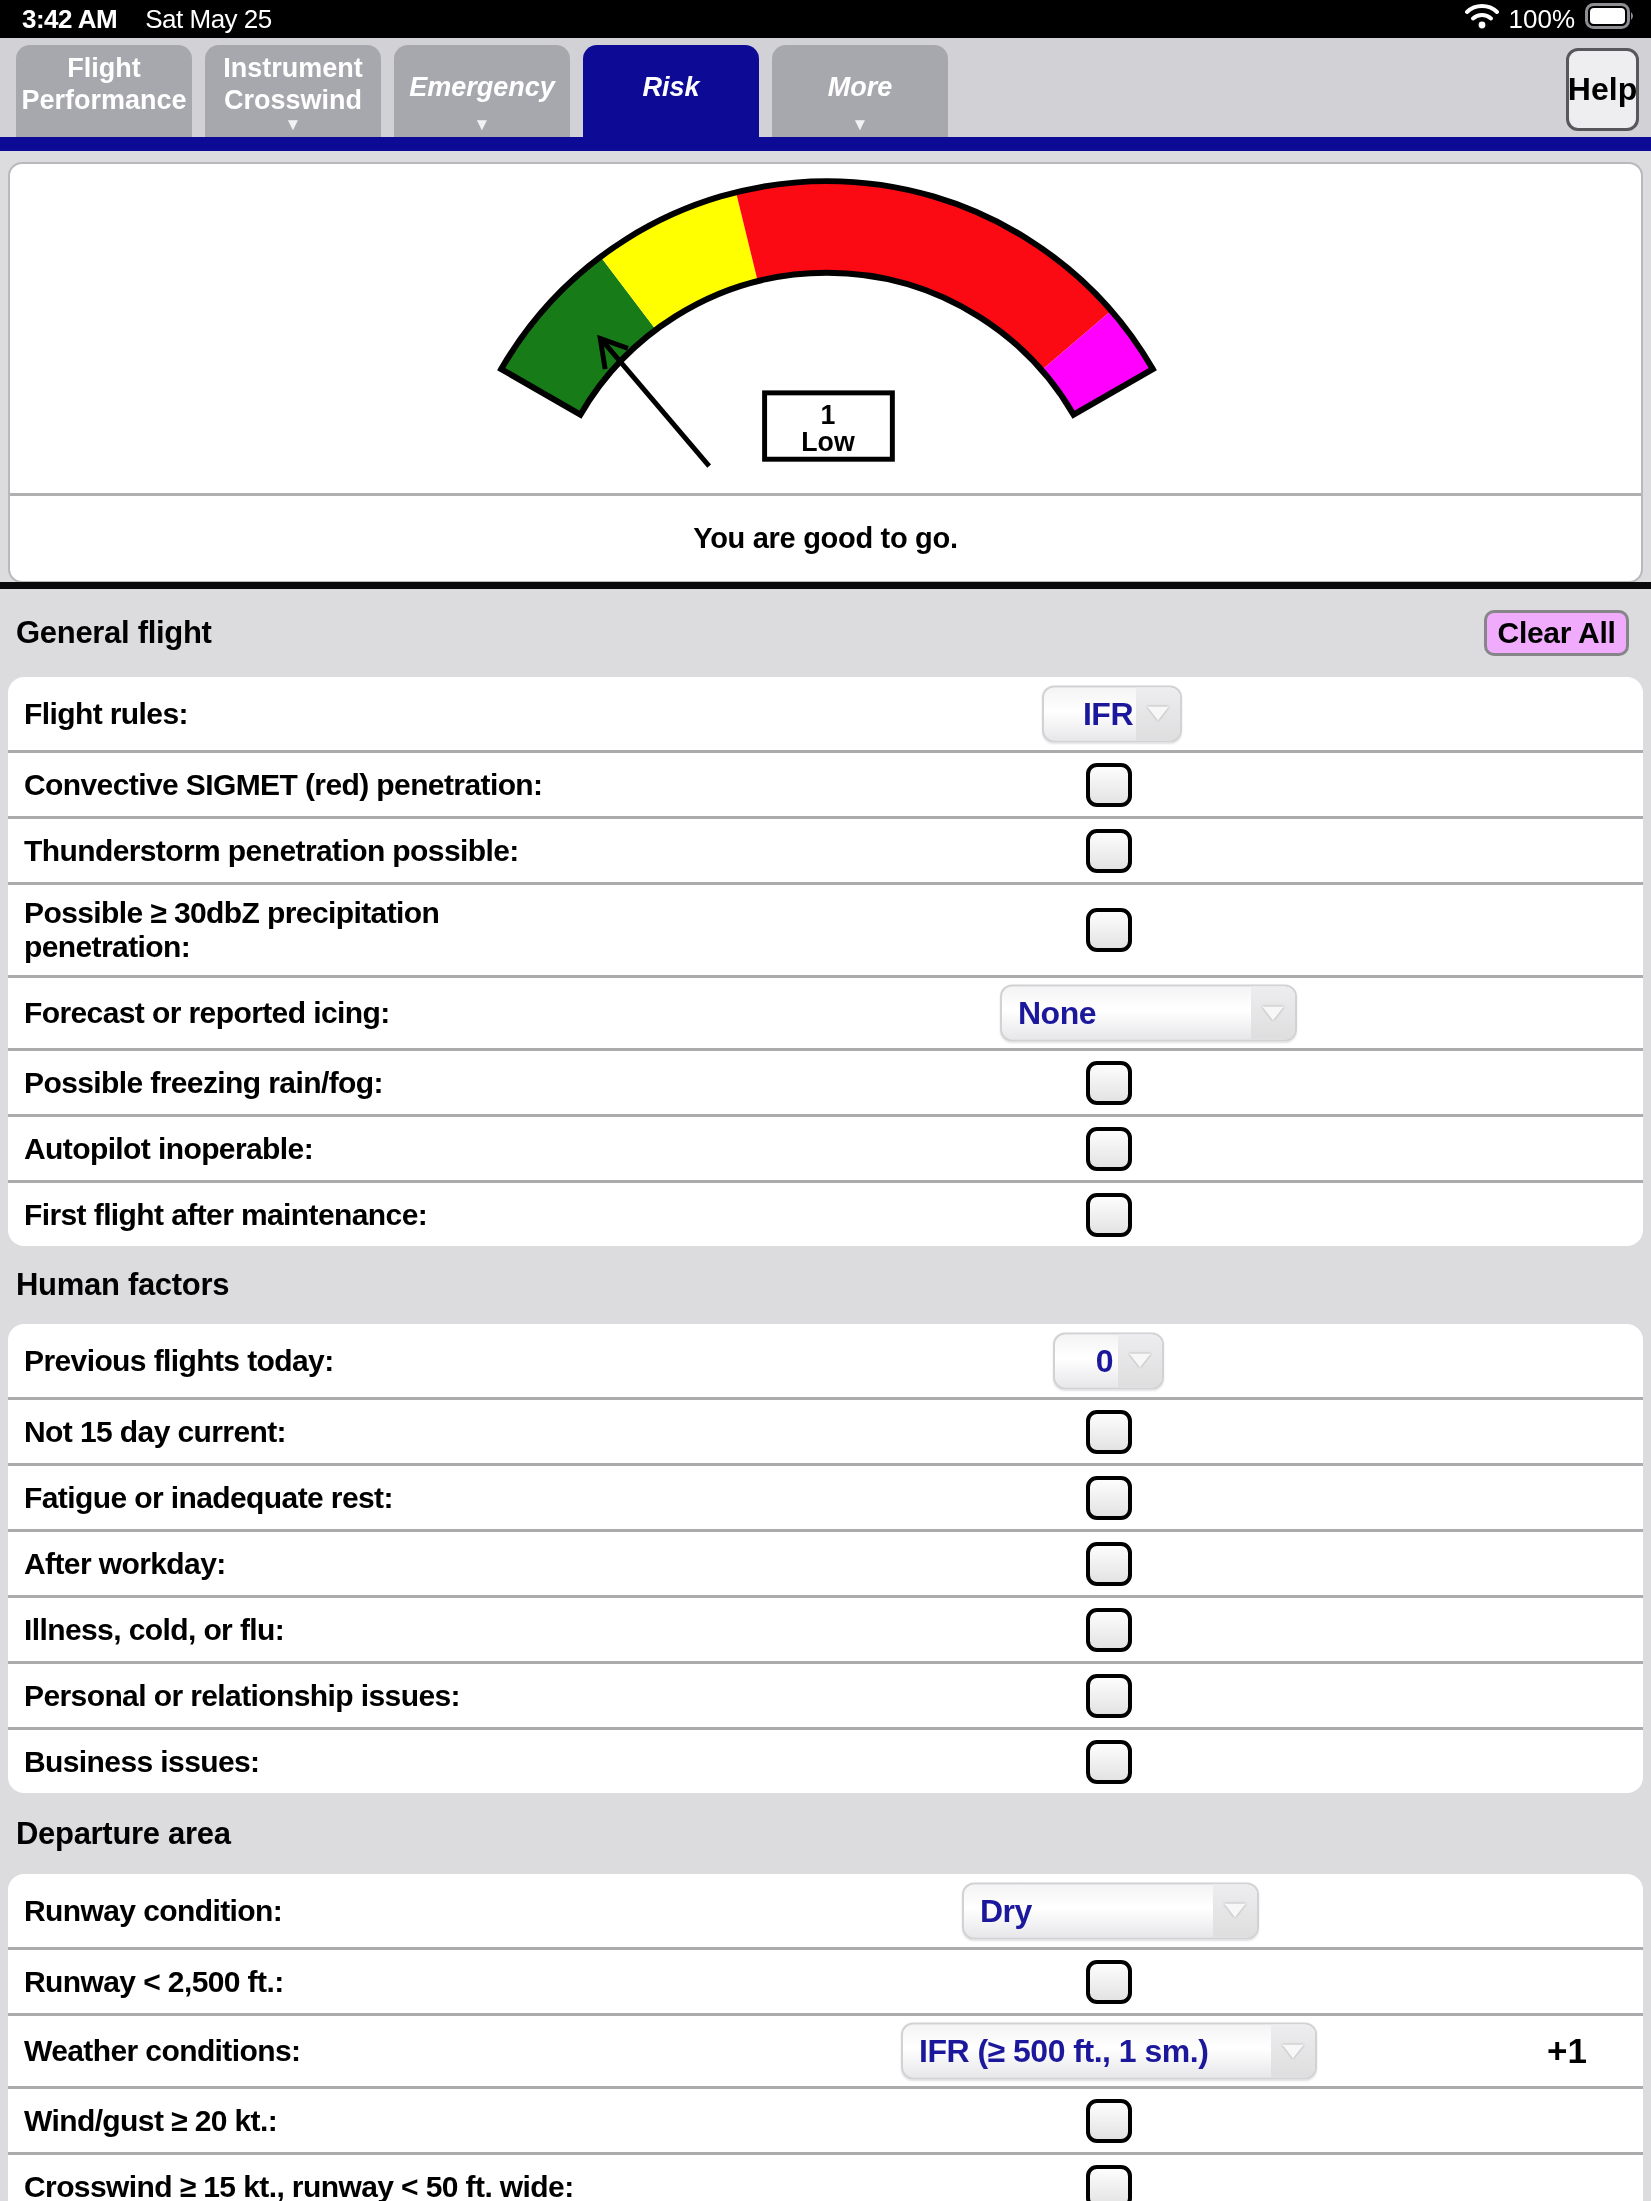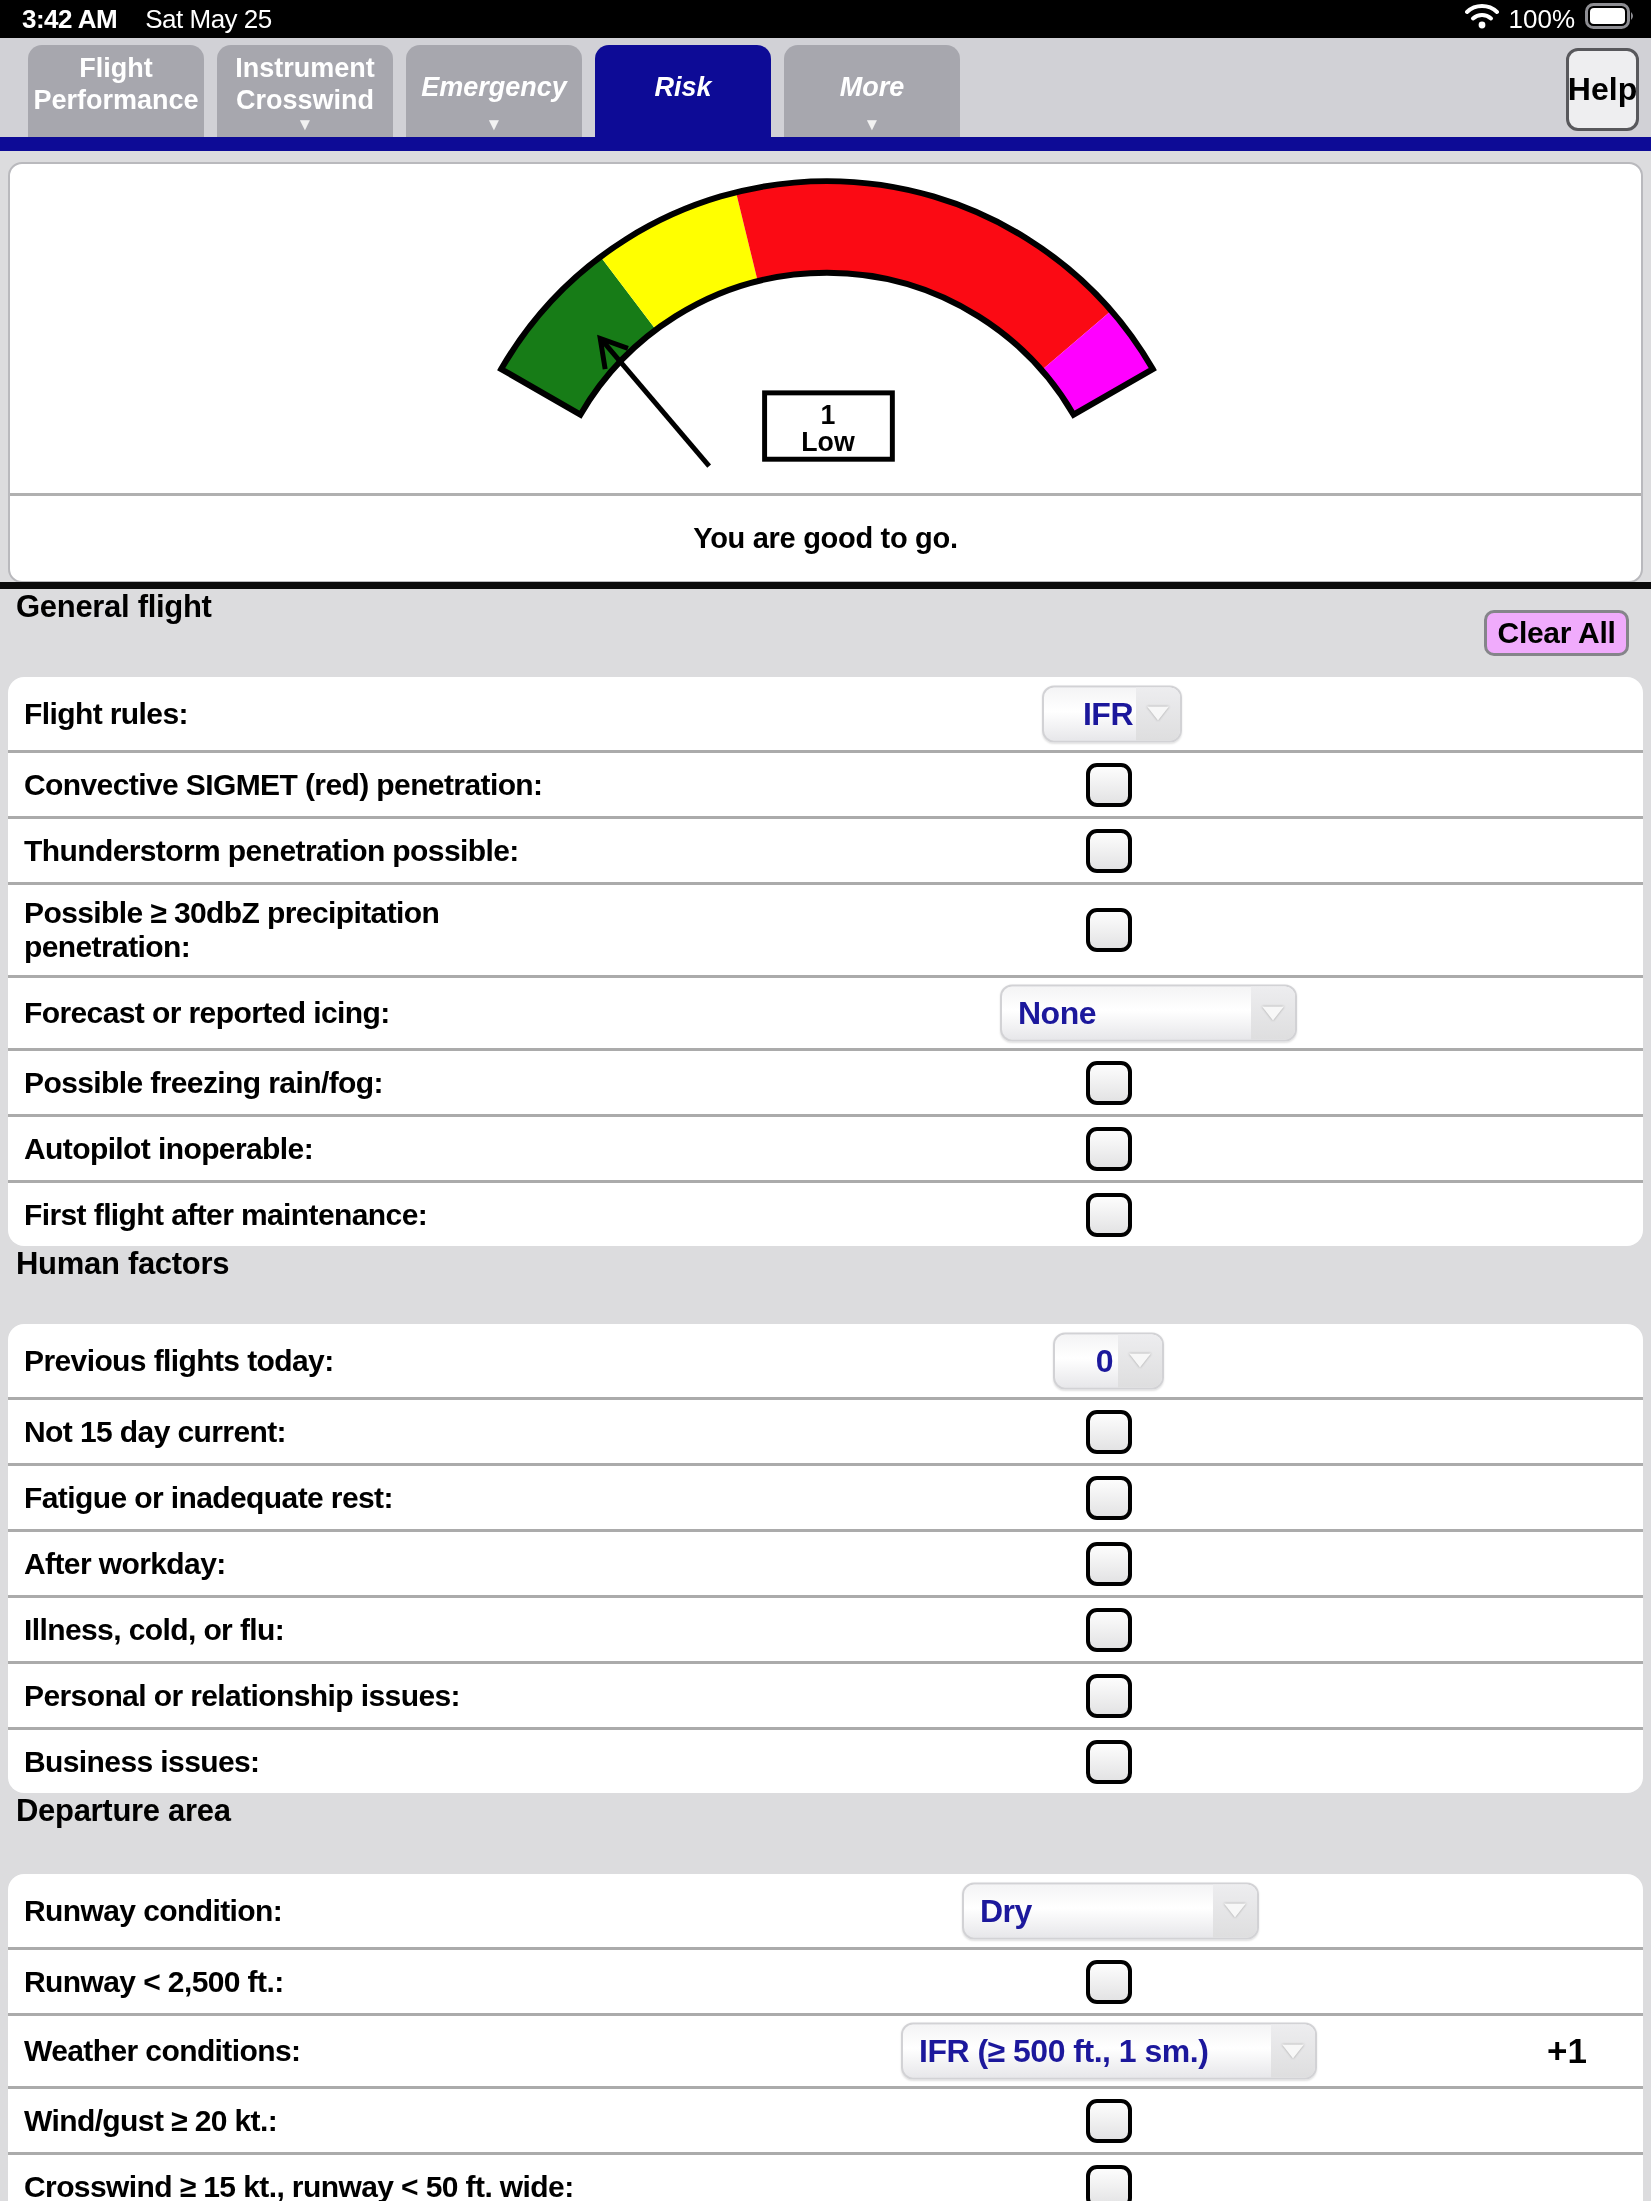--- a/index.html
+++ b/index.html
@@ -9,21 +9,21 @@
   
   .status-bar { height:38px; background:#000; color:#fff; display:flex;
                 align-items:center; padding:0 16px 0 22px; font-size:26px; }
   .sb-time { font-weight:700; letter-spacing:-0.5px; }
   .sb-date { margin-left:28px; font-weight:500; letter-spacing:-0.5px; }
   .sb-right { margin-left:auto; display:flex; align-items:center; gap:10px; }
   .sb-batt-pct { font-weight:500; }
 
   
   .tabbar { position:relative; height:113px; background:#d1d1d6; }
-  .tabs { position:absolute; left:28px; bottom:14px; display:flex; gap:13px; }
+  .tabs { position:absolute; left:16px; bottom:14px; display:flex; gap:13px; }
   .tab { width:176px; height:92px; background:#a7a7ae; border-radius:14px 14px 0 0;
          color:#fff; font-weight:700; font-size:27px; text-align:center;
          display:flex; flex-direction:column; align-items:center; cursor:pointer; }
   .tab .l1 { margin-top:7px; line-height:32px; }
   .tab.single .l1 { margin-top:26px;font-style:italic; }
   .tab .l2 { line-height:32px; }
   .tab .arrow { margin-top:auto; margin-bottom:4px; font-size:17px; line-height:17px; color:#f2f2f2; }
   .tab.selected { background:#0d0b96; }
   .blue-bar { position:absolute; left:0; right:0; bottom:0; height:14px; background:#0d0b96; }
   .help-btn { position:absolute; right:12px; top:10px; width:73px; height:83px;
@@ -34,21 +34,21 @@
   
   .top-card { margin:11px 8px 0 8px; background:#fff; border:2px solid #b9b9bd;
               border-radius:14px; overflow:hidden; }
   .gauge-area { height:329px; }
   .card-divider { height:3px; background:#b0b0b0; }
   .goodtogo { height:85px; display:flex; align-items:center; justify-content:center;
               font-size:29px; font-weight:700; color:#000; letter-spacing:-0.3px; }
   .black-divider { height:7px; background:#0a0a0a; margin-top:-1px; }
 
   
-  .sec-header { position:relative; display:flex; align-items:flex-start; padding-left:16px;
+  .sec-header { position:relative; display:flex; align-items:center; padding-left:16px;
                 font-size:31px; font-weight:700; color:#000; letter-spacing:-0.3px; }
   .sec-header.h1 { height:88px; }
   .sec-header.h2 { height:78px; }
   .sec-header.h3 { height:81px; }
   .clear-all { position:absolute; right:22px; top:50%; transform:translateY(-50%);
                width:145px; height:46px; background:#f0abfc; border:3px solid #85858a;
                border-radius:10px; font-size:30px; font-weight:700; color:#000;
                display:flex; align-items:center; justify-content:center; cursor:pointer; }
 
   .group { margin:0 8px; background:#fff; border-radius:16px; overflow:hidden; }

